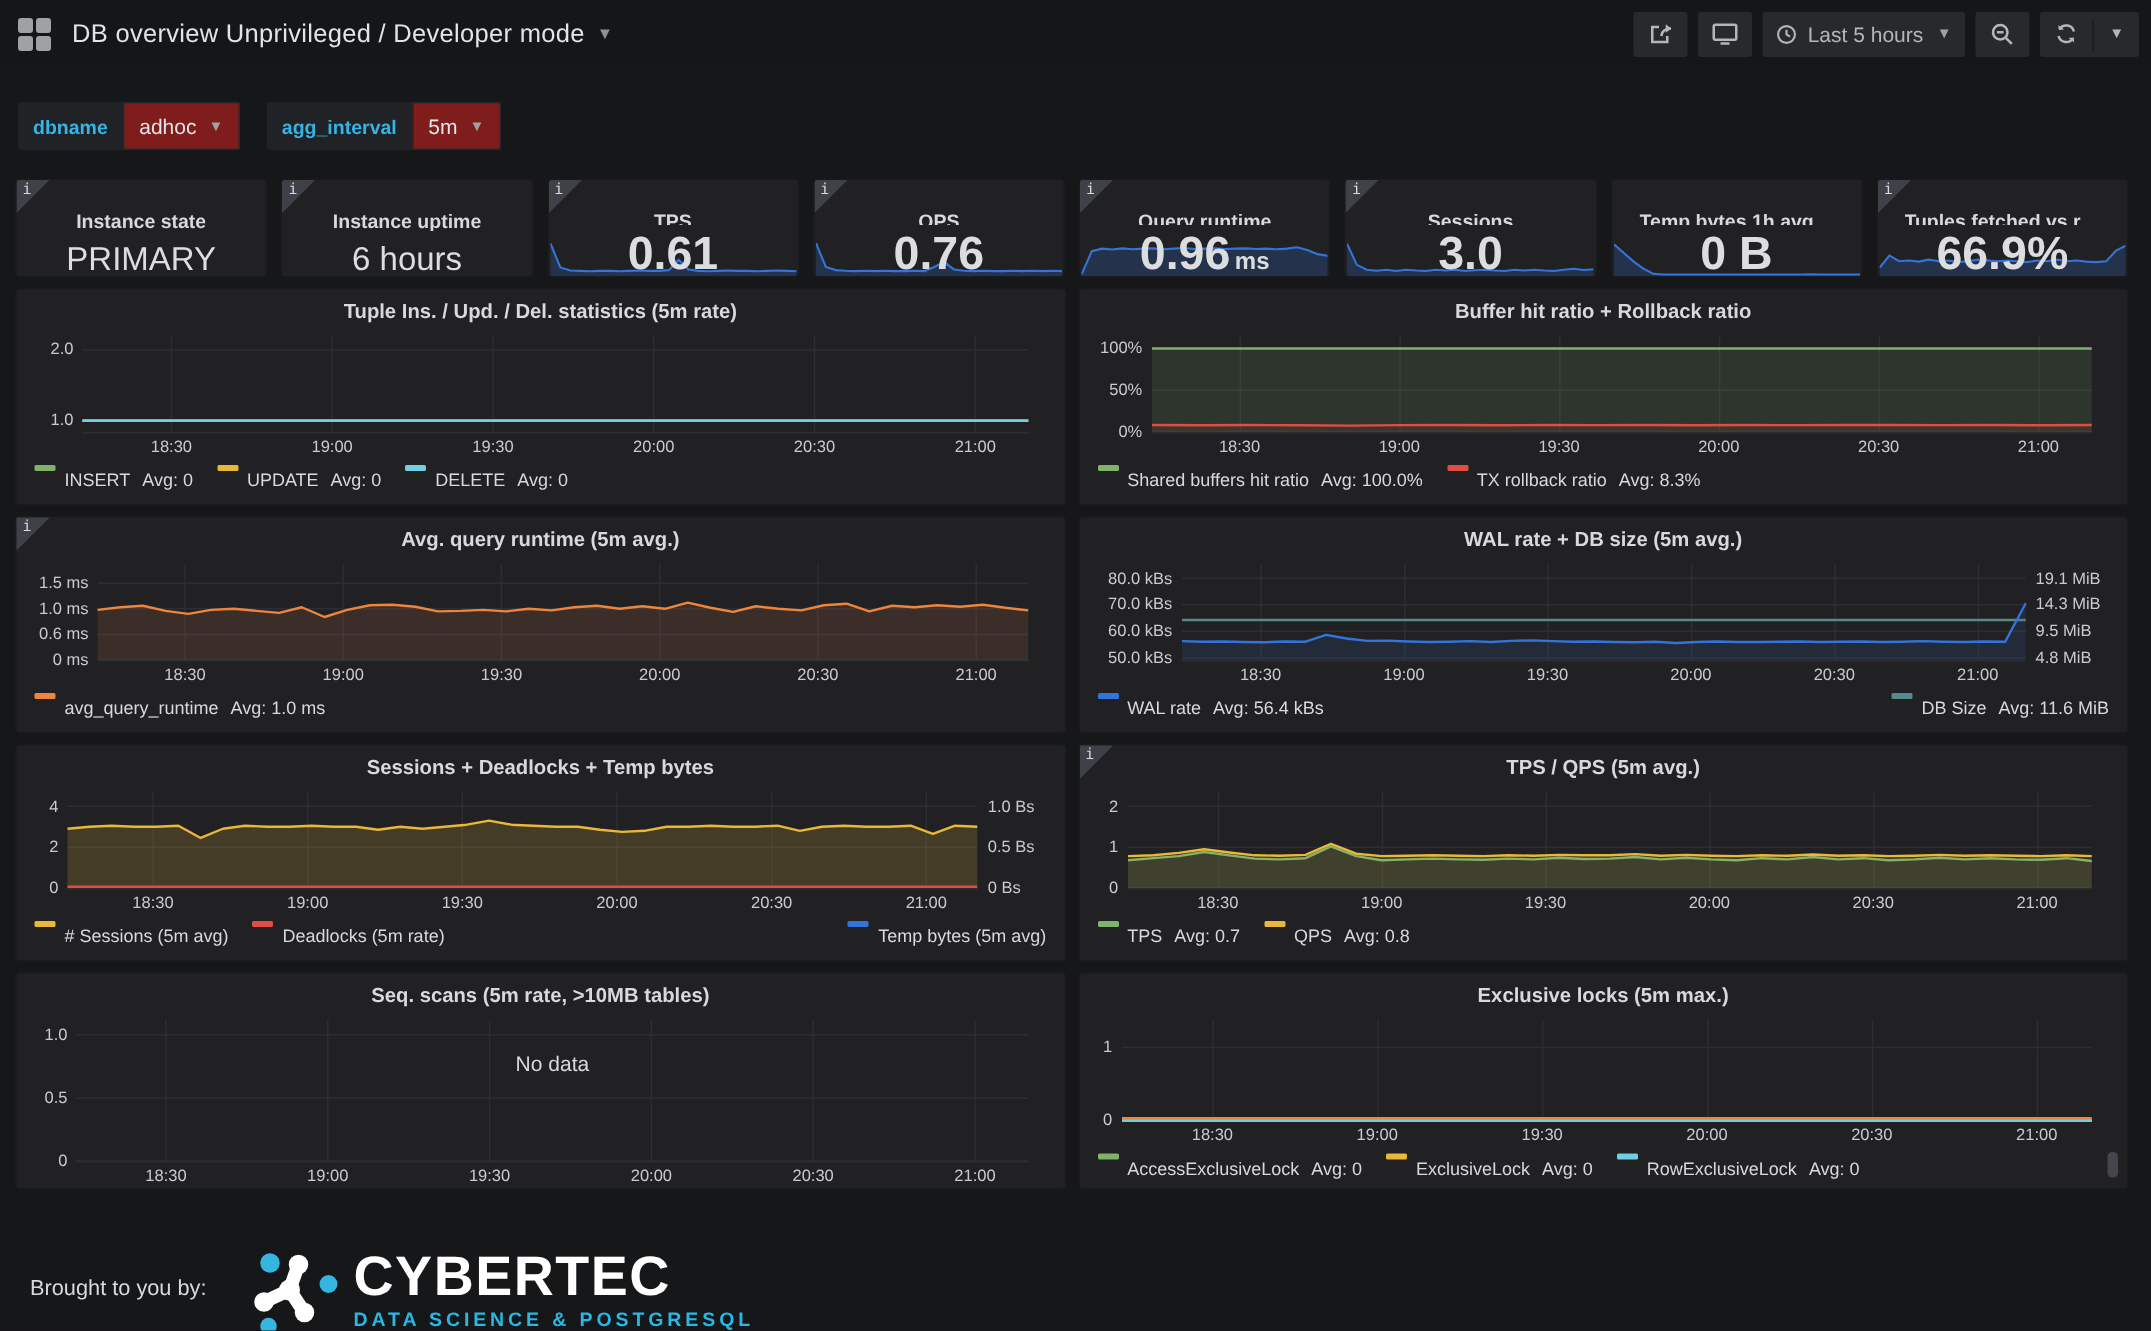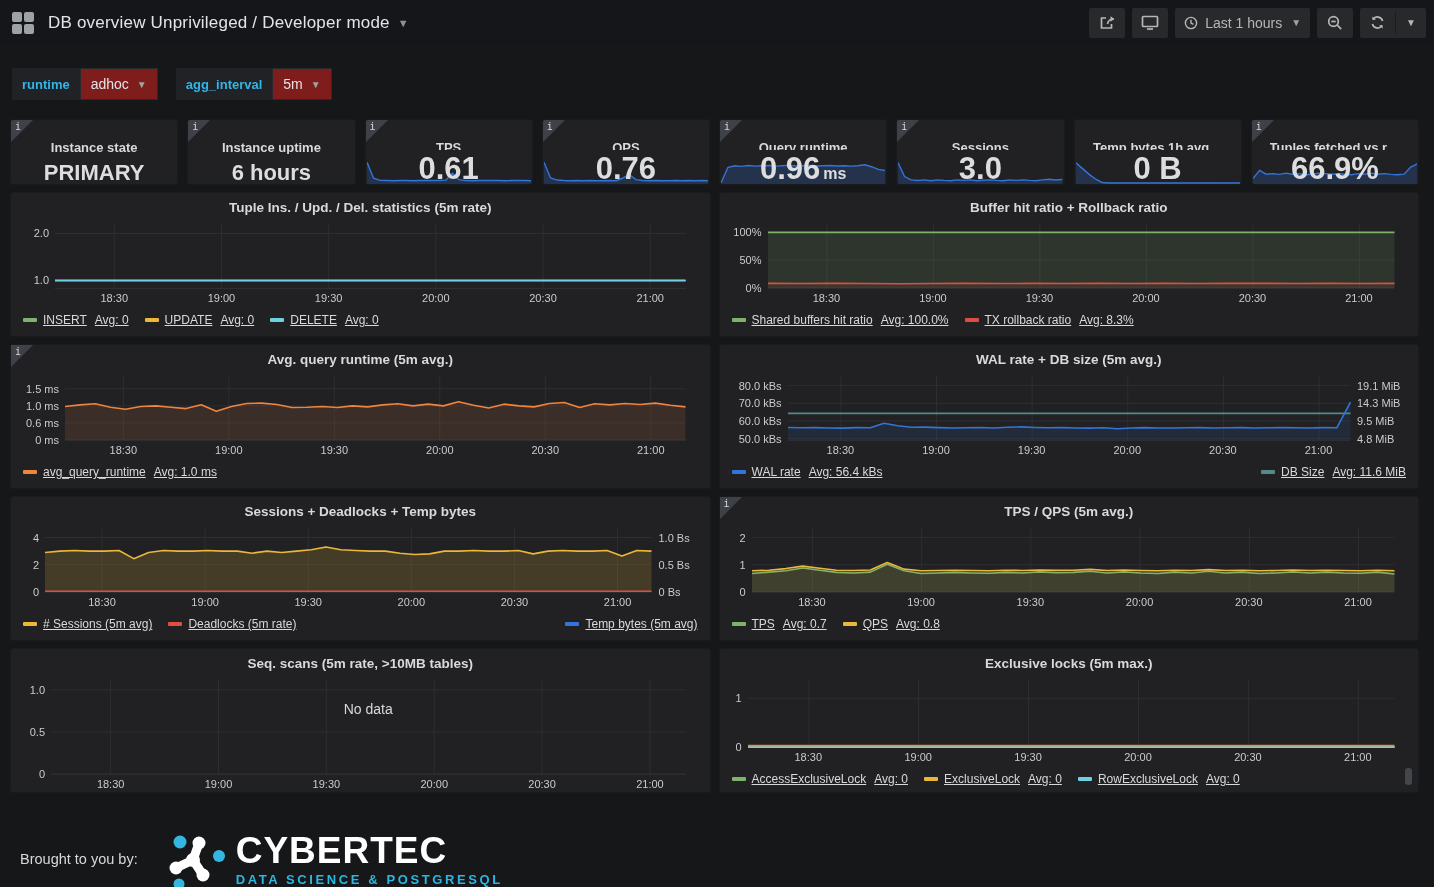--- a/index.html
+++ b/index.html
@@ -44,21 +44,21 @@
     border-top:22px solid #3e4248; border-right:22px solid transparent; z-index:3; }
   .info-corner i { position:absolute; top:-21px; left:4px; font-size:10px; font-style:normal;
     color:#d8d9da; font-family:"DejaVu Sans Mono", monospace; }
 
   
   .stat-panel { height:66px; overflow:hidden; display:flex; flex-direction:column; align-items:center; }
   .stat-title { font-size:13px; font-weight:600; color:#d8d9da; margin-top:20px; white-space:nowrap;
     overflow:hidden; max-width:94%; z-index:2; }
   .stat-value { font-size:31px; font-weight:bold; color:#dcdddf; line-height:1; margin-top:3px;
     z-index:2; display:flex; align-items:baseline; }
-  .stat-value.small-val { font-size:22px; font-weight:700; margin-top:8px; }
+  .stat-value.small-val { font-size:22px; font-weight:400; margin-top:8px; }
   .stat-unit { font-size:16px; font-weight:bold; margin-left:3px; }
   .stat-spark { position:absolute; left:1px; right:1px; bottom:0; height:24px; width:calc(100% - 2px); z-index:1; }
 
   
   .graph-panel { height:145px; display:flex; flex-direction:column; padding:0 10px; }
   .graph-title { text-align:center; font-size:13.5px; font-weight:600; color:#d8d9da;
     padding:7px 0 4px 0; white-space:nowrap; overflow:hidden; cursor:pointer; }
   .plot-row { flex:1; position:relative; margin-top:5px; }
   .plot-area { position:absolute; top:0; bottom:0; }
   .plot-area svg { position:absolute; inset:0; width:100%; height:100%; overflow:visible; }
@@ -67,21 +67,21 @@
   .ylabel.right { right:auto; left:100%; padding-right:0; padding-left:7px; }
   .nodata { position:absolute; left:50%; top:22%; transform:translateX(-50%); font-size:14px;
     color:#d8d9da; }
   .xaxis { position:relative; height:17px; }
   .xlabel { position:absolute; top:3px; transform:translateX(-50%); font-size:11px; color:#c9cbce;
     white-space:nowrap;text-align:center; }
   .legend-wrap { position:relative; }
   .legend { display:flex; flex-wrap:wrap; align-items:center; gap:0 16px; font-size:12px;
     padding:4px 2px 6px 2px; line-height:20px; }
   .legend.clipped { max-height:27px; overflow:hidden; padding-bottom:0; }
-  .legend-item { display:flex; align-items:center; gap:6px; white-space:nowrap; cursor:pointer;text-decoration:underline; }
+  .legend-item { display:flex; align-items:flex-start; gap:6px; white-space:nowrap; cursor:pointer; }
   .legend-item.right { margin-left:auto; }
   .legend-dash { width:14px; height:4px; border-radius:1px; display:inline-block; }
   .legend-val { margin-left:2px; }
   .legend-scrollthumb { position:absolute; right:-4px; top:3px; width:7px; height:17px;
     background:#43464b; border-radius:3px; }
 
   
   .footer { display:flex; align-items:center; margin:36px 0 0 20px; }
   .brought { font-size:14.5px; color:#d8d9da; }
   .cybertec { display:flex; align-items:center; margin-left:24px; }
@@ -115,21 +115,21 @@
       <svg width="18" height="15" viewBox="0 0 18 15" fill="none" stroke="#b4b7ba" stroke-width="1.7">
         <rect x="1.5" y="1.5" width="15" height="10" rx="1"></rect>
           <line x1="6" y1="14" x2="12" y2="14"></line>
       </svg>
     </button>
     <button class="nav-btn timepicker">
       <svg width="14" height="14" viewBox="0 0 14 14" fill="none" stroke="#b4b7ba" stroke-width="1.4">
         <circle cx="7" cy="7" r="5.6"></circle>
           <path d="M7 3.8 V7 L9.4 8.4"></path>
       </svg>
-      <span>Last 1 hours</span>
+      <span>Last 5 hours</span>
       <span class="caret">▼</span>
     </button>
     <button class="nav-btn">
       <svg width="16" height="16" viewBox="0 0 16 16" fill="none" stroke="#b4b7ba" stroke-width="1.7">
         <circle cx="6.5" cy="6.5" r="4.8"></circle>
           <line x1="4.3" y1="6.5" x2="8.7" y2="6.5"></line>
           <line x1="10.2" y1="10.2" x2="14.2" y2="14.2"></line>
       </svg>
     </button>
     <div class="refresh-group">
@@ -142,21 +142,21 @@
         </svg>
       </span>
       <span class="divider"></span>
       <span class="part" style="font-size:10px;">▼</span>
     </div>
   </div>
 </div>
 
 <div class="submenu" id="var-row">
     <div class="variable">
-    <span class="var-label">runtime</span>
+    <span class="var-label">dbname</span>
     <span class="var-value">
       <span class="val-text">adhoc</span>
       <span class="caret">▼</span>
     </span>
   </div>
     <div class="variable">
     <span class="var-label">agg_interval</span>
     <span class="var-value">
       <span class="val-text">5m</span>
       <span class="caret">▼</span>

